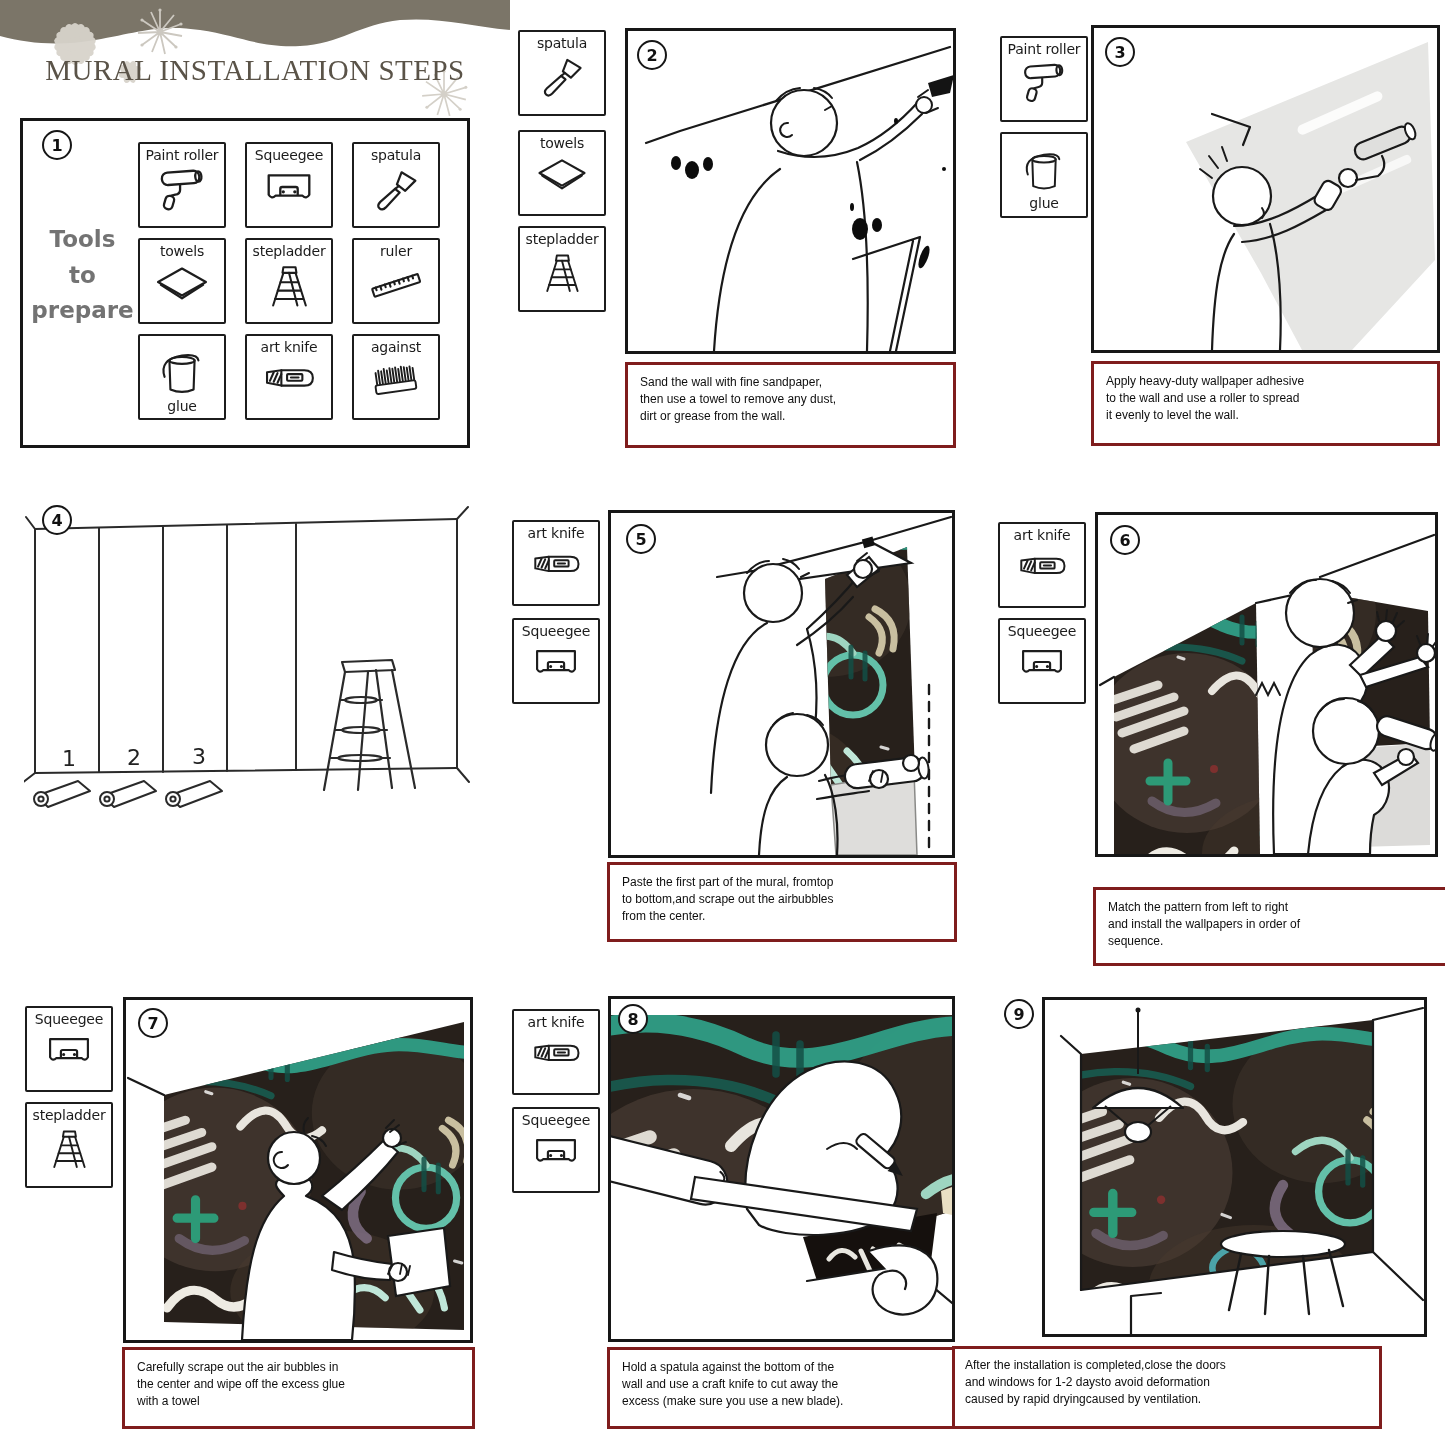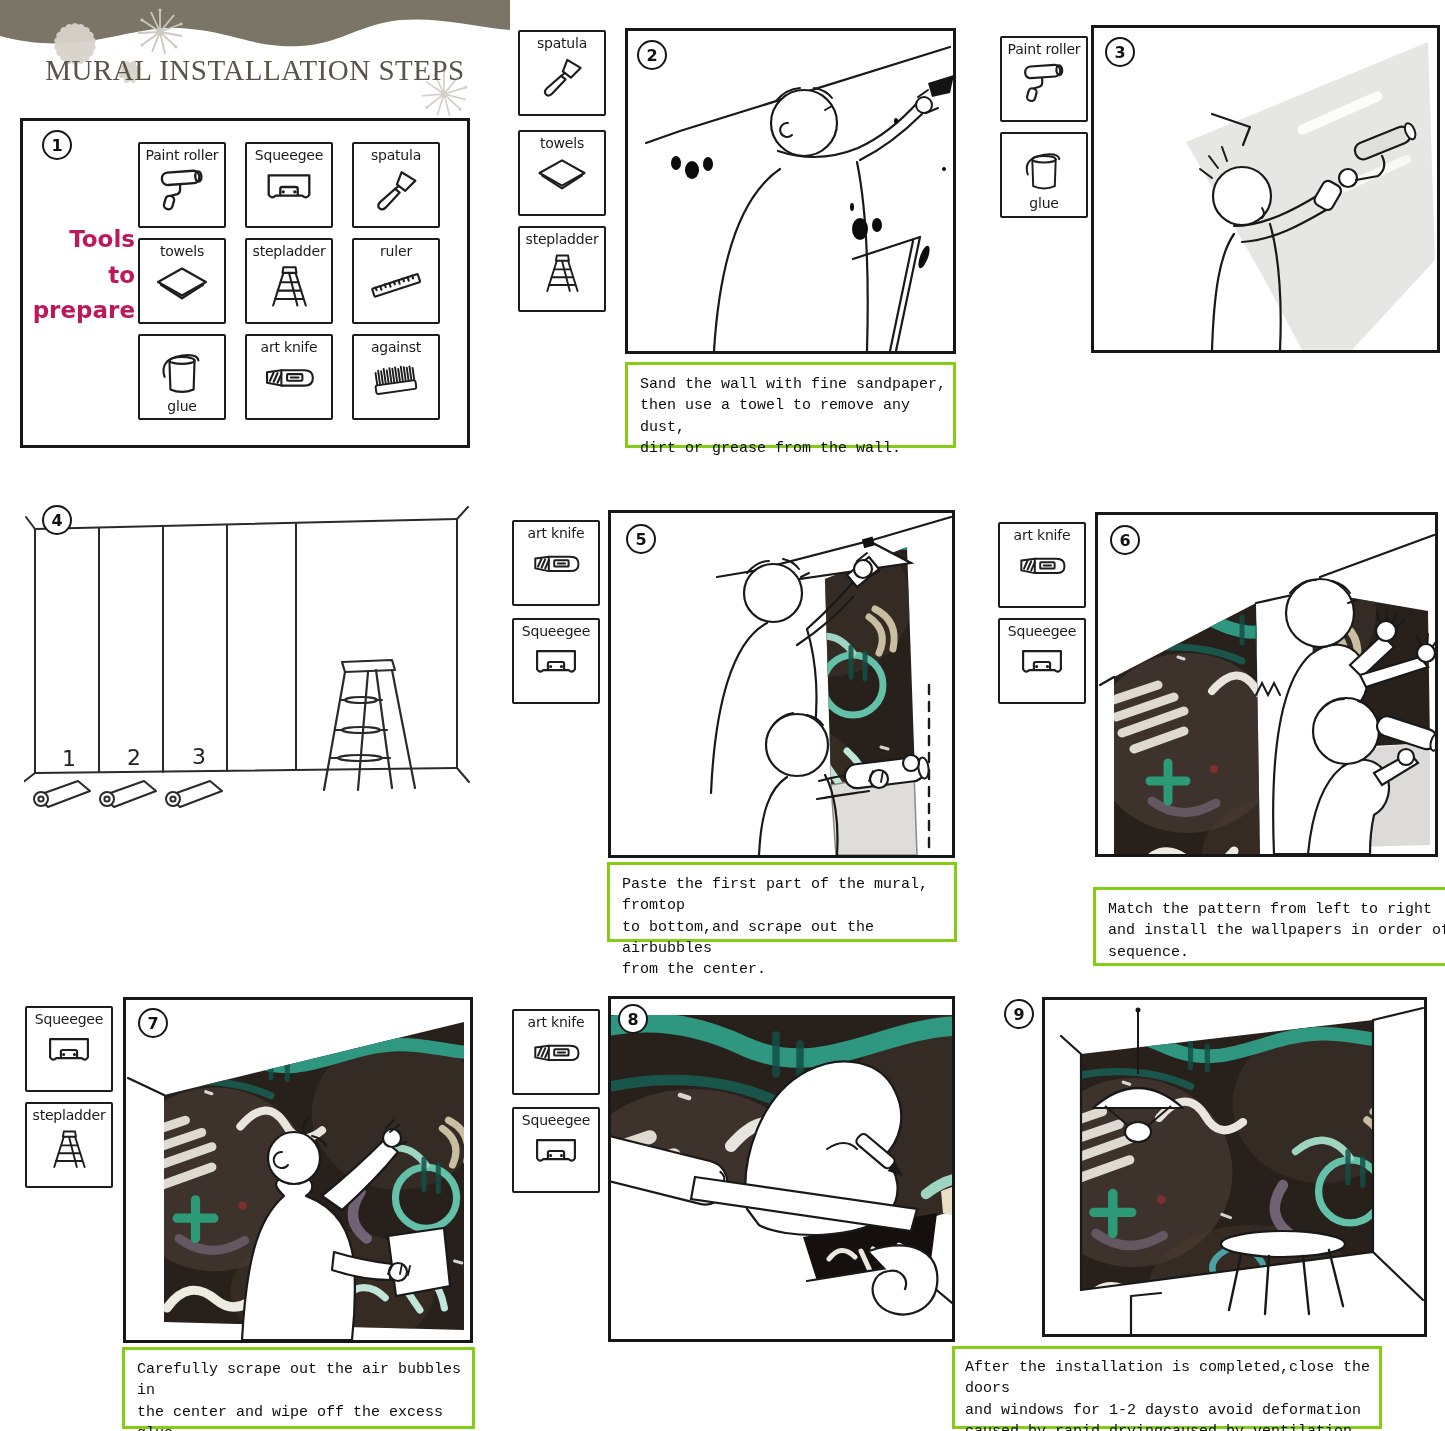--- a/index.html
+++ b/index.html
@@ -1,37 +1,37 @@
 <!DOCTYPE html>
 <html><head>
 <meta charset="utf-8">
 <style>
   html,body{margin:0;padding:0;background:#ffffff;}
   .page{position:relative;width:1445px;height:1431px;background:#fff;overflow:hidden;
         font-family:"Liberation Sans",sans-serif;color:#111;}
   .abs{position:absolute;}
   .panel{position:absolute;border:3px solid #171717;background:#fff;box-sizing:border-box;}
   .panel svg{display:block;width:100%;height:100%;}
-  .caption{position:absolute;border:3px solid #84cc16;background:#fff;box-sizing:border-box;
-           font-size:15px;line-height:1.42;white-space:pre-line;padding:9px 6px 8px 12px;
-           color:#0e0e0e;font-family:Liberation Mono, monospace;}
+  .caption{position:absolute;border:3px solid #7f1d1d;background:#fff;box-sizing:border-box;
+           font-size:12px;line-height:1.42;white-space:pre-line;padding:9px 6px 8px 12px;
+           color:#0e0e0e;font-family:Liberation Sans, sans-serif;}
   .num{position:absolute;width:26px;height:26px;border:2.2px solid #161616;border-radius:50%;
        background:#fff;display:flex;align-items:center;justify-content:center;
        font:bold 16px "DejaVu Sans",sans-serif;z-index:5;}
   .toolbox{position:absolute;width:88px;height:86px;border:2.5px solid #1c1c1c;border-radius:2px;
            background:#fff;box-sizing:border-box;display:flex;flex-direction:column;
            align-items:center;justify-content:flex-start;padding-top:3px;}
   .toolbox.label-bottom{flex-direction:column-reverse;padding-bottom:5px;padding-top:0;}
   .tlabel{font:14px "DejaVu Sans",sans-serif;color:#1b1b1b;white-space:nowrap;letter-spacing:-0.2px;}
   .ticon{margin-top:1px;}
   .title{position:absolute;left:45px;top:54px;width:420px;text-align:center;
          font-family:"Liberation Serif",serif;font-weight:normal;font-size:29px;
          letter-spacing:0.5px;color:#5a5348;}
-  .tools-label{position:absolute;text-align:right;white-space:pre-line;
-               font:600 23px "DejaVu Sans",sans-serif;line-height:1.55;color:#be185d;}
+  .tools-label{position:absolute;text-align:center;white-space:pre-line;
+               font:600 23px "DejaVu Sans",sans-serif;line-height:1.55;color:#737373;}
   .tgrid{position:absolute;display:grid;grid-template-columns:repeat(3,88px);
          grid-template-rows:repeat(3,86px);gap:10px 19px;}
   .gbox{border:2.5px solid #1c1c1c;border-radius:2px;background:#fff;box-sizing:border-box;
         display:flex;flex-direction:column;align-items:center;padding-top:3px;}
   .gbox.label-bottom{flex-direction:column-reverse;padding-bottom:4px;padding-top:0;}
 </style>
 </head>
 <body>
 
 <div class="page">
@@ -312,20 +312,23 @@
     <rect x="224" y="154" width="20" height="27" rx="6" transform="rotate(30 234 167)" fill="#fff" stroke="#191919" stroke-width="2.2"></rect>
     <circle cx="254" cy="150" r="9" fill="#fff" stroke="#191919" stroke-width="2.2"></circle>
     <g transform="rotate(-22 290 116)">
       <rect x="260" y="106" width="58" height="17" rx="8" fill="#dfdfdd" stroke="#191919" stroke-width="2.2"></rect>
       <ellipse cx="319" cy="114" rx="4.5" ry="8.5" fill="#fff" stroke="#191919" stroke-width="2"></ellipse>
     </g>
     <path d="M288,128 q6,12 -4,20 l-22,4" fill="none" stroke="#191919" stroke-width="2.2" stroke-linecap="round"></path>
   </svg>
 </div>
 <div class="num" style="left:1105px;top:37px">3</div>
+<div class="caption" style="left:1091px;top:361px;width:349px;height:85px">Apply heavy-duty wallpaper adhesive
+to the wall and use a roller to spread
+it evenly to level the wall.</div>
 
 <div class="num" style="left:42px;top:505px">4</div>
 <svg class="abs" style="left:24px;top:500px" width="446" height="330" viewBox="0 0 446 330">
   <g fill="none" stroke="#2a2a2a" stroke-width="2" stroke-linecap="round" stroke-linejoin="round">
     <path d="M11,29 L433,19"></path>
     <path d="M2,17 L11,29 M433,19 L444,7"></path>
     <path d="M11,273 L433,268"></path>
     <path d="M-2,283 L11,273 M433,268 L445,282"></path>
     <path d="M11,29 V273 M433,19 V268"></path>
     <path d="M75,28 V272 M139,27 V272 M203,25 V271 M272,24 V270"></path>
@@ -577,20 +580,23 @@
     <path d="M216,150 q18,-12 30,0" fill="none" stroke="#191919" stroke-width="2" stroke-linecap="round"></path>
     <g transform="rotate(40 262 152)">
       <rect x="242" y="144" width="44" height="13" rx="5" fill="#fff" stroke="#191919" stroke-width="2.2"></rect>
       <polygon points="286,146 301,152 286,158" fill="#191919"></polygon>
     </g>
     <polygon points="84,178 306,210 300,232 80,200" fill="#fff" stroke="#191919" stroke-width="2.2"></polygon>
     <path d="M258,252 C300,238 330,252 326,286 C322,316 286,324 268,306 C256,292 262,274 278,272 C290,270 298,280 294,290" fill="#fff" stroke="#191919" stroke-width="2.2" stroke-linecap="round"></path>
   </svg>
 </div>
 <div class="num" style="left:618px;top:1004px">8</div>
+<div class="caption" style="left:607px;top:1347px;width:350px;height:82px">Hold a spatula against the bottom of the
+wall and use a craft knife to cut away the
+excess (make sure you use a new blade).</div>
 
 <div class="num" style="left:1004px;top:999px">9</div>
 <div class="panel" style="left:1042px;top:997px;width:385px;height:340px">
   <svg viewBox="0 0 379 334">
     <defs>
           <clipPath id="c9">
             <polygon points="36,54 328,20 328,252 36,290"></polygon>
           </clipPath>
         </defs>
     <polygon points="36,54 328,20 328,252 36,290" fill="#27201b"></polygon>

